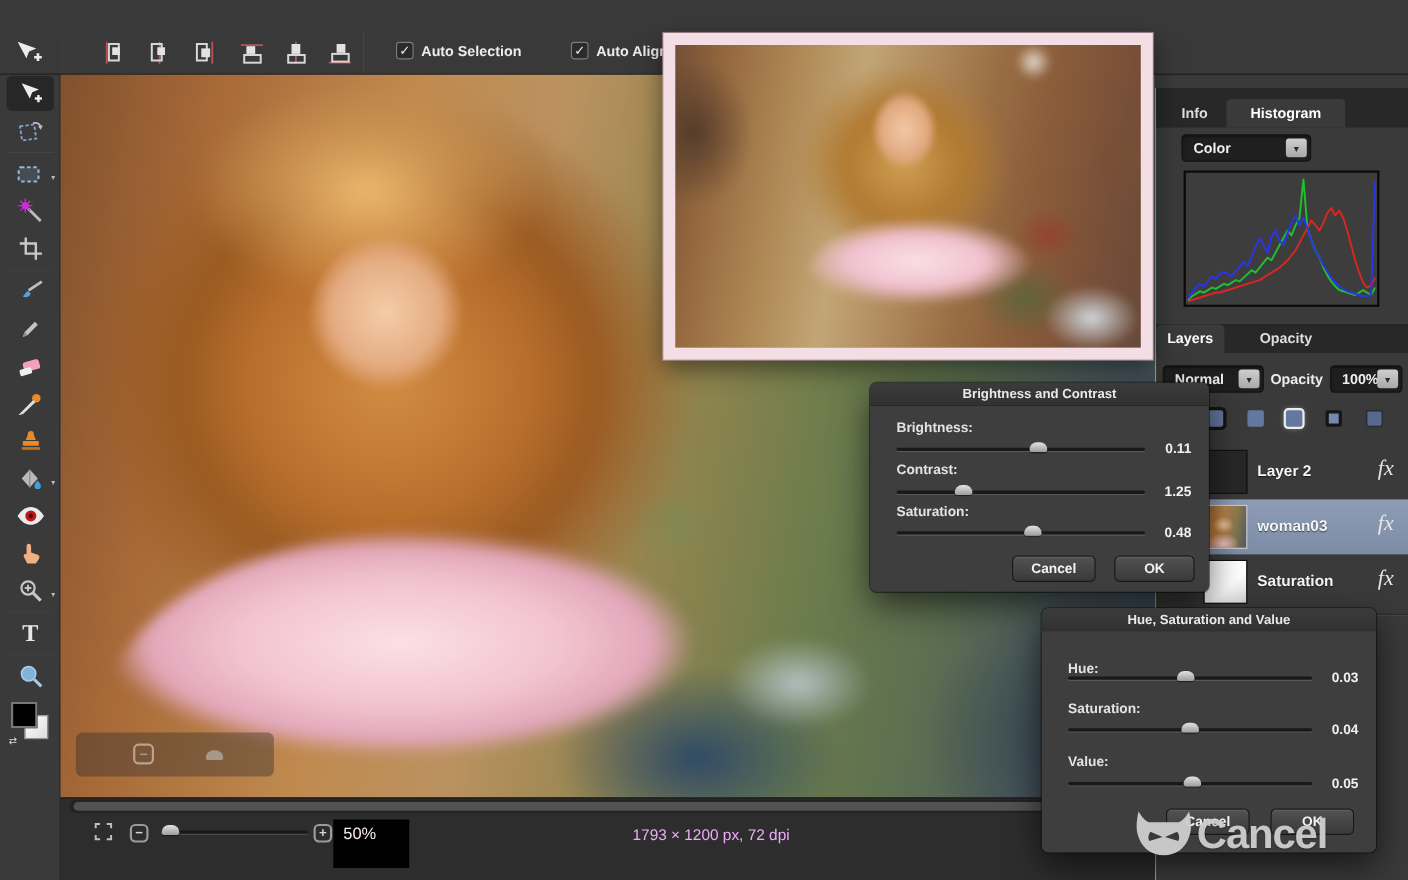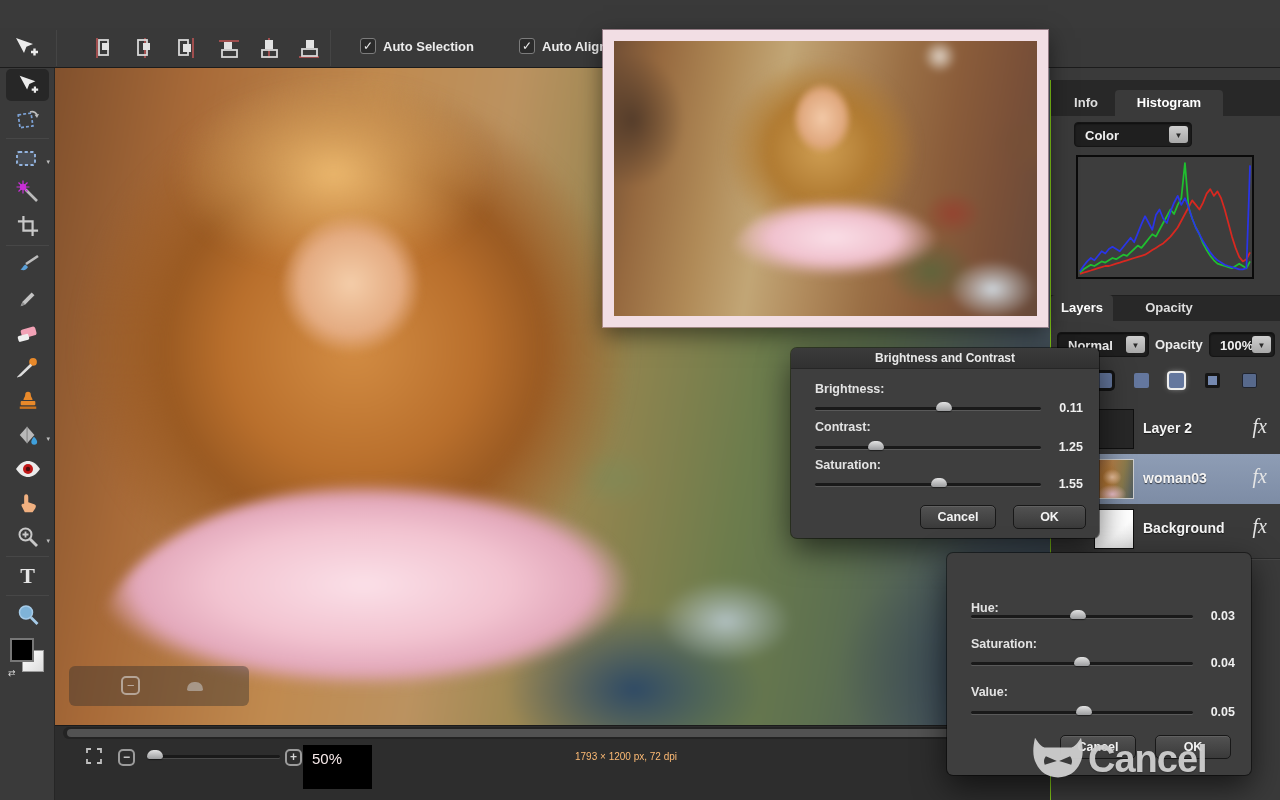--- a/index.html
+++ b/index.html
@@ -166,21 +166,21 @@
     background:#2d2d2d; border-top:1px solid #1b1b1b; }
   .hscroll-track { position:absolute; left:8px; top:1px; width:905px; height:12px; background:#232323; border-radius:6px; }
   .hscroll-bar { position:absolute; left:4px; top:2px; width:885px; height:8px; background:#525252; border-radius:4px; }
   .fit-btn { position:absolute; left:30px; top:21px; }
   .stepper { position:absolute; top:23px; width:17px; height:17px; border:2px solid #9b9b9b; border-radius:5px;
     color:#d5d5d5; font-size:12px; line-height:13px; text-align:center; font-weight:bold; }
   .stepper i { font-style:normal; }
   .zoom-slider { position:absolute; left:92px; top:24px; width:133px; }
   .zoom-box { position:absolute; left:248px; top:19px; width:69px; height:44px; background:#000;
     color:#f6e9e9; font-size:15px; line-height:27px; padding-left:9px; }
-  .doc-info { position:absolute; left:520px; top:25px; color:#fdba74; font-size:10px; }
+  .doc-info { position:absolute; left:520px; top:25px; color:#f0abfc; font-size:14px; }
 
   
   .watermark { position:absolute; left:1030px; top:736px; z-index:60; display:flex; align-items:center; opacity:.95; }
   .wm-text { color:#cfcfcf; font-size:38px; font-weight:bold; letter-spacing:-1px; margin-left:2px;
     text-shadow:0 1px 2px rgba(0,0,0,.3); }
 </style>
 </head>
 <body>
 
 <div class="stage">
@@ -422,21 +422,21 @@
         <div class="lname">Layer 2</div>
         <div class="lfx">fx</div>
       </div>
       <div class="lrow selected">
         <div class="lthumb t-photo"></div>
         <div class="lname">woman03</div>
         <div class="lfx">fx</div>
       </div>
       <div class="lrow">
         <div class="lthumb t-white"></div>
-        <div class="lname">Background</div>
+        <div class="lname">Saturation</div>
         <div class="lfx">fx</div>
       </div>
     </div>
     <div class="llist-div"></div>
   </div>
 
   <div class="statusbar">
     <div class="hscroll-track">
       <div class="hscroll-bar"></div>
     </div>
@@ -478,27 +478,28 @@
       <div class="track"></div>
         <div class="thumb" style="left: calc(27% - 8px);"></div>
     </div>
     <div class="dvalue" style="top:92px">1.25</div>
 
     <div class="dlabel" style="left:24px;top:110px">Saturation:</div>
     <div class="hslider" style="left:24px;top:130px;width:226px">
       <div class="track"></div>
         <div class="thumb" style="left: calc(55% - 8px);"></div>
     </div>
-    <div class="dvalue" style="top:129px">1.55</div>
+    <div class="dvalue" style="top:129px">0.48</div>
 
     <div class="btn" style="left:129px;top:157px;width:76px">Cancel</div>
     <div class="btn" style="left:222px;top:157px;width:73px">OK</div>
   </div>
 
   <div class="dialog" style="left:947px;top:553px;width:304px;height:222px">
+    <div class="dlg-title">Hue, Saturation and Value</div>
     <div class="dlabel" style="left:24px;top:48px">Hue:</div>
     <div class="hslider" style="left:24px;top:57px;width:222px">
       <div class="track"></div>
         <div class="thumb" style="left: calc(48% - 8px);"></div>
     </div>
     <div class="dvalue" style="top:56px">0.03</div>
 
     <div class="dlabel" style="left:24px;top:84px">Saturation:</div>
     <div class="hslider" style="left:24px;top:104px;width:222px">
       <div class="track"></div>

